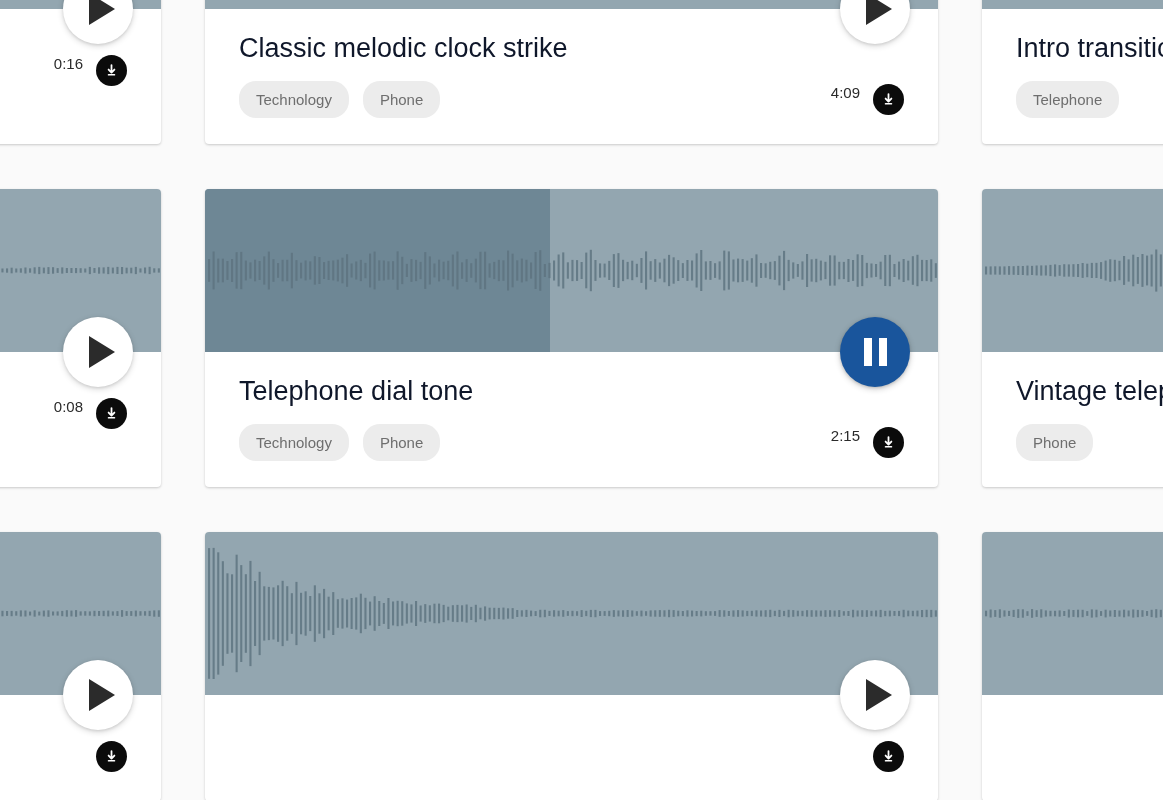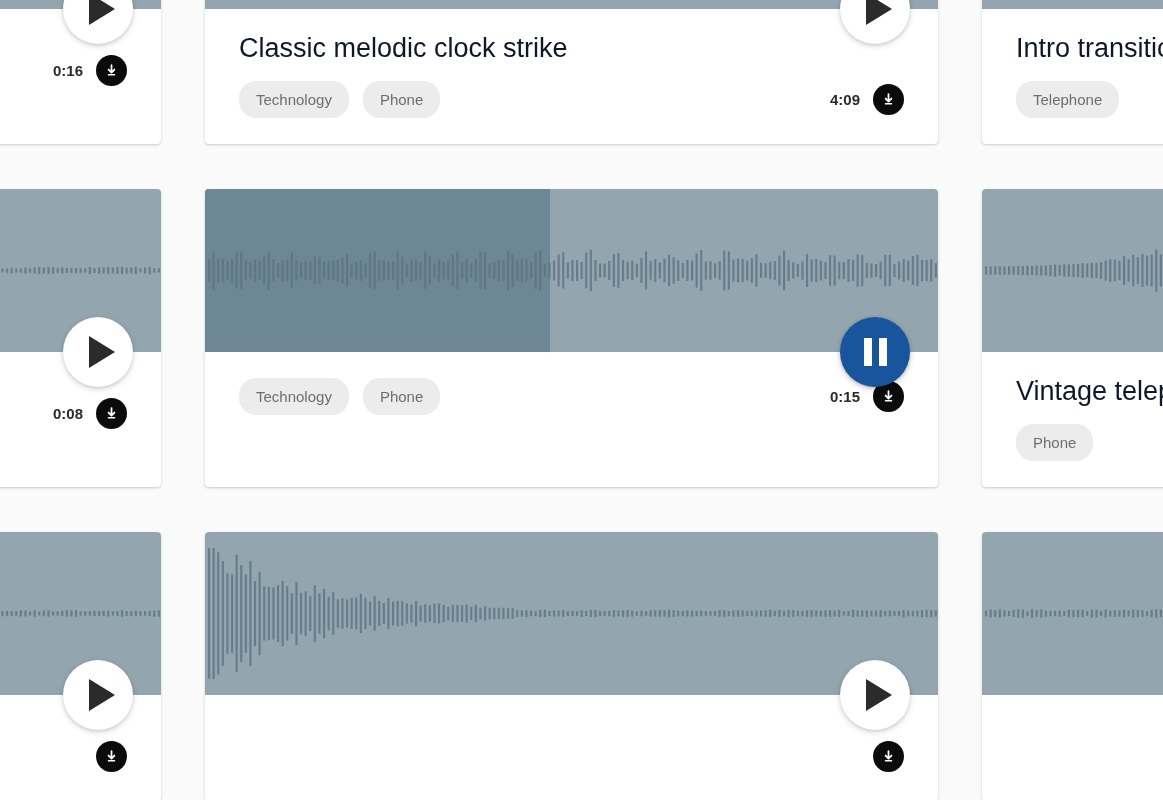--- a/index.html
+++ b/index.html
@@ -125,24 +125,23 @@
     color: #6e6e6e;
     font-size: 15px;
     line-height: 1;
     padding: 11px 17px;
     border-radius: 17px;
     white-space: nowrap;
     cursor: pointer;
   }
   .right-meta {
     display: flex;
-    align-items: center;
+    align-items: flex-start;
     gap: 13px;
     white-space: nowrap;
-    font-weight: bold;
   }
   .duration {
     font-size: 15px;
     color: #2b2b2b;
   }
   .dl-btn {
     width: 31px; height: 31px;
     border-radius: 50%;
     background: #0b0b0b;
     display: flex;
@@ -1054,27 +1053,28 @@
           <rect x="729.8" y="74.2" width="2.1" height="14.7" fill="#5d737f" opacity="0.82"></rect>
         </svg>
       </div>
       <button class="transport-btn pause" aria-label="Pause">
         <span class="bars">
           <i></i>
           <i></i>
         </span>
       </button>
       <div class="info">
+        <div class="title">Telephone dial tone</div>
         <div class="meta-row">
           <div class="tags">
             <span class="tag">Technology</span>
             <span class="tag">Phone</span>
           </div>
           <div class="right-meta">
-            <span class="duration">0:15</span>
+            <span class="duration">2:15</span>
             <button class="dl-btn" aria-label="Download">
               <span>
                 <svg width="15" height="15" viewBox="0 0 16 16" aria-hidden="true">
                   <path d="M8 2.2v7.1M8 10.2 4.9 7.0M8 10.2 11.1 7.0" stroke="#fff" stroke-width="1.9" fill="none" stroke-linecap="round" stroke-linejoin="round"></path>
                   <rect x="4" y="11.6" width="8" height="1.8" rx="0.9" fill="#fff"></rect>
                 </svg>
               </span>
             </button>
           </div>
         </div>

